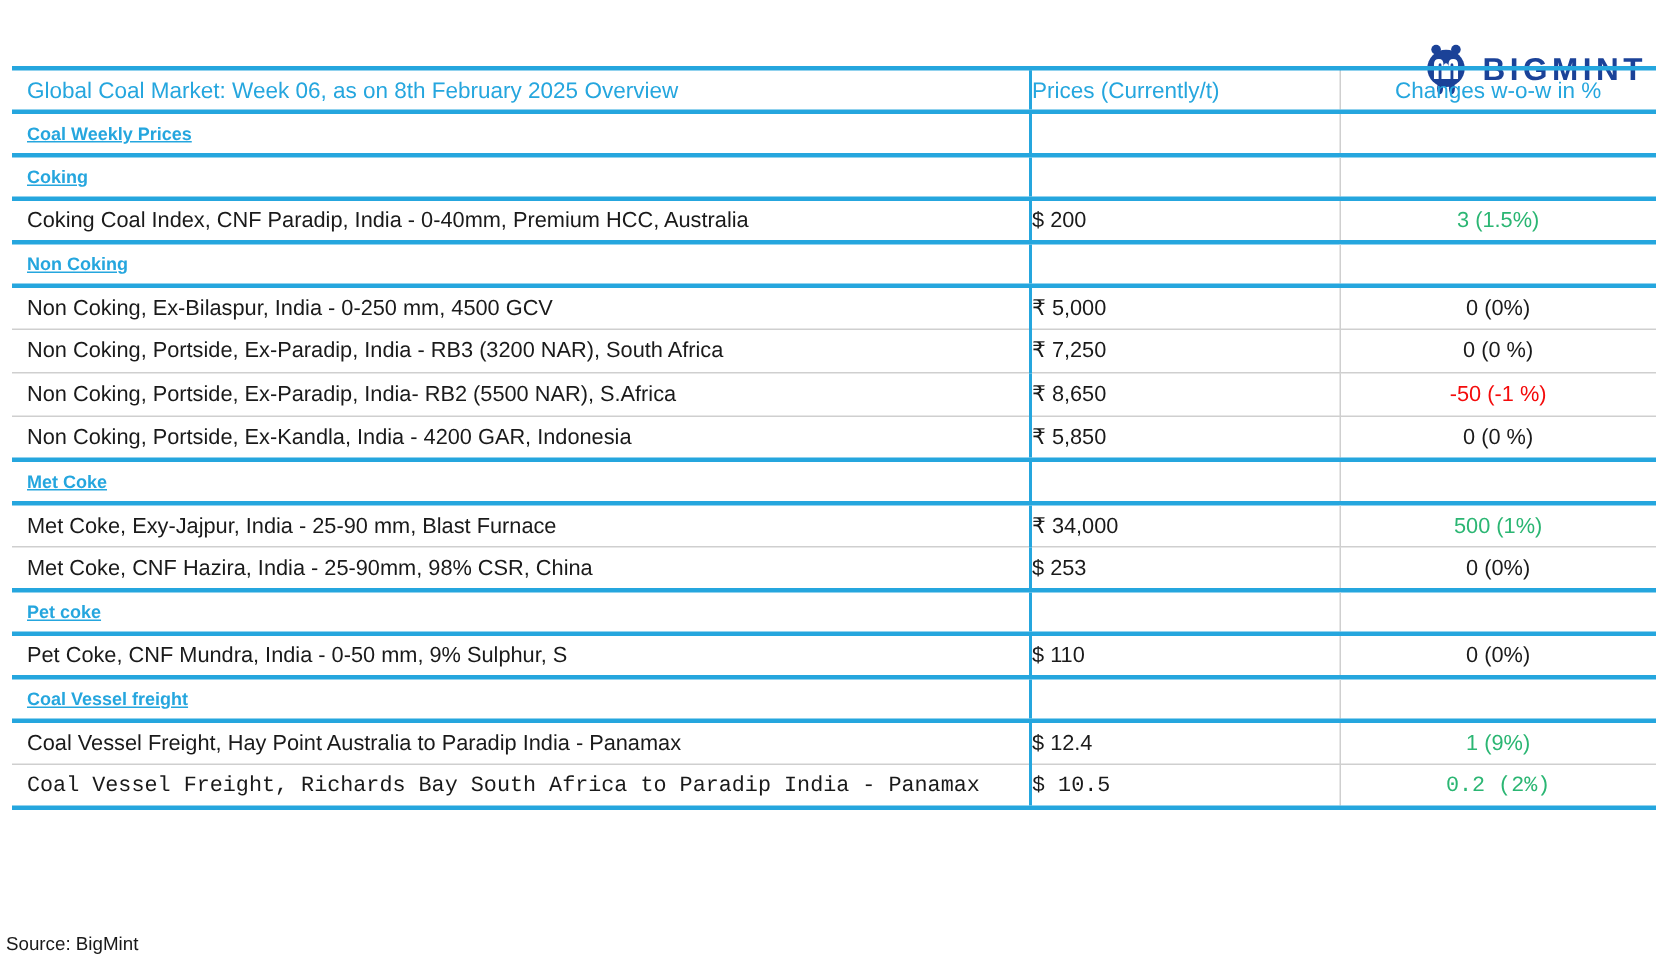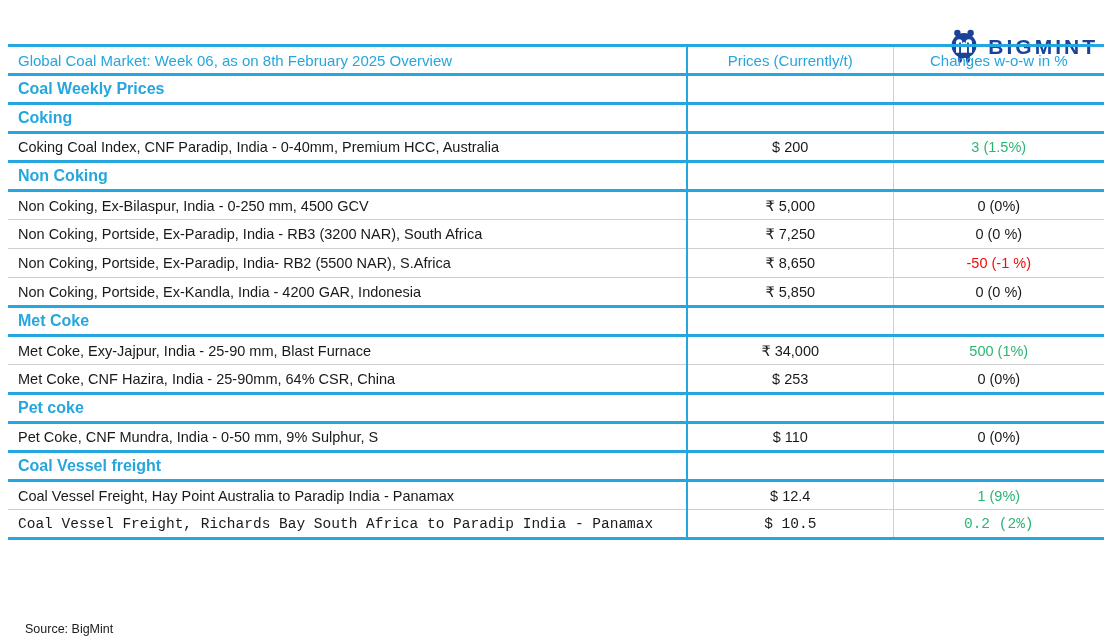--- a/index.html
+++ b/index.html
@@ -33,42 +33,42 @@
     border-top:3px solid var(--accent);
   }
   .coal-table td{
     height:29px;vertical-align:middle;font-size:14.5px;
     white-space:nowrap;overflow:hidden;
   }
   .coal-table td:first-child{
     text-align:left;padding-left:10px;border-right:2px solid var(--accent);
   }
   .coal-table td:nth-child(2){
-    text-align:center;border-right:1px solid var(--grid);
+    border-right:1px solid var(--grid);
   }
   .coal-table td:nth-child(3){text-align:center;}
   tr.head td{
     border-bottom:3px solid var(--accent);
     color:var(--accent);font-weight:normal;font-size:15px;
   }
   tr.sec td{
     border-top:3px solid var(--accent);
     border-bottom:3px solid var(--accent);
   }
   tr.sec td:first-child{
-    color:var(--accent);font-weight:bold;font-size:16px;
+    color:var(--accent);font-weight:bold;font-size:12px;text-decoration:underline;
   }
   tr.data td{border-bottom:1px solid var(--grid);}
   .coal-table tr:last-child td{border-bottom:3px solid var(--accent);font-family:Liberation Mono, monospace;}
   .chg-green{color:var(--green);}
   .chg-red{color:var(--red);margin-left:44px;}
   .chg-black{color:var(--text);}
   
   .source-note{
-    position:absolute;left:25px;top:622px;font-size:12.5px;color:var(--text);
+    position:absolute;left:4px;top:622px;font-size:12.5px;color:var(--text);
   }
 </style>
 </head>
 <body>
 
 <div class="brand">
   <span>
     <svg width="34" height="36" viewBox="0 0 36 38" aria-hidden="true">
       <g fill="#1b4298">
         <circle cx="11" cy="4.2" r="3.4"></circle>
@@ -140,21 +140,21 @@
         <td>Met Coke</td>
         <td></td>
         <td></td>
       </tr>
       <tr class="data">
         <td>Met Coke, Exy-Jajpur, India - 25-90 mm, Blast Furnace</td>
         <td>₹ 34,000</td>
         <td class="chg-green">500 (1%)</td>
       </tr>
       <tr class="data">
-        <td>Met Coke, CNF Hazira, India - 25-90mm, 64% CSR, China</td>
+        <td>Met Coke, CNF Hazira, India - 25-90mm, 98% CSR, China</td>
         <td>$ 253</td>
         <td class="chg-black">0 (0%)</td>
       </tr>
       <tr class="sec">
         <td>Pet coke</td>
         <td></td>
         <td></td>
       </tr>
       <tr class="data">
         <td>Pet Coke, CNF Mundra, India - 0-50 mm, 9% Sulphur, S</td>

